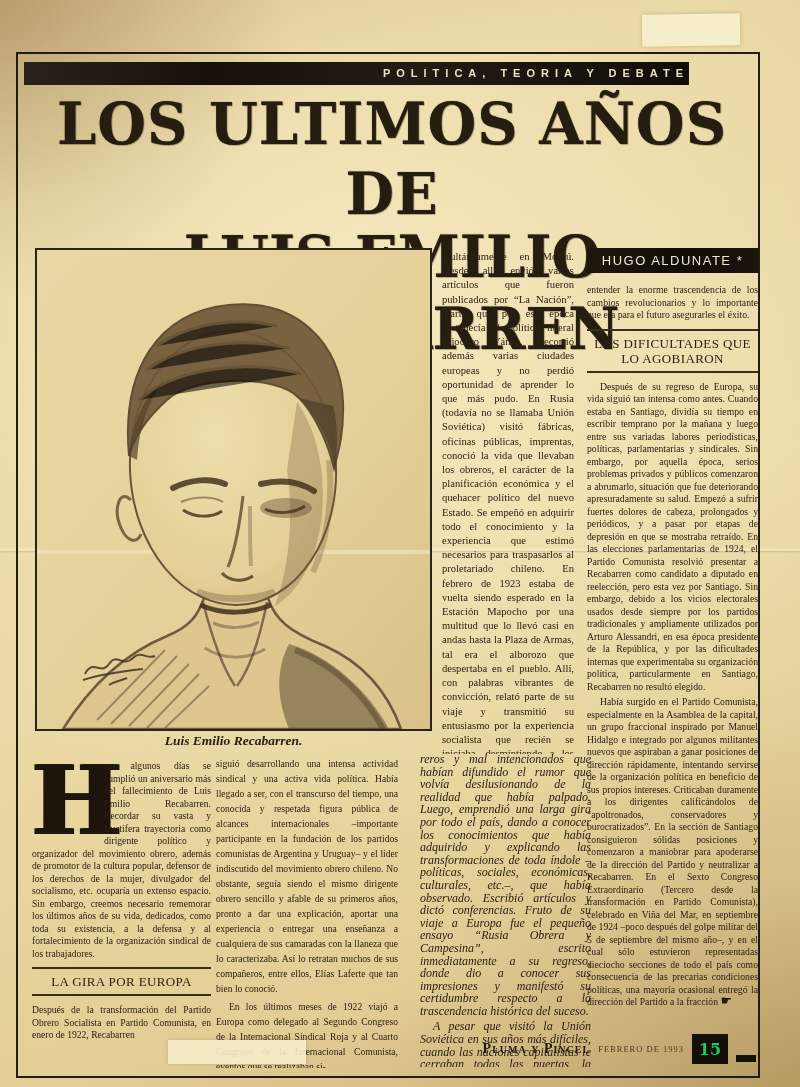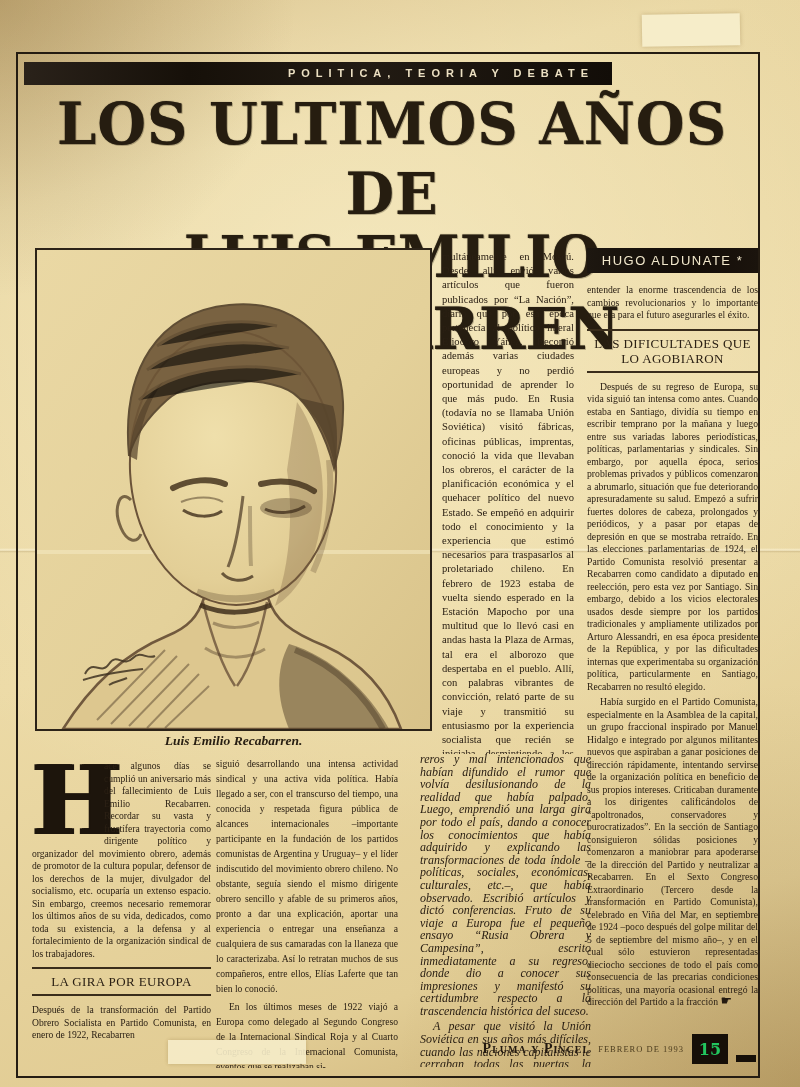--- a/index.html
+++ b/index.html
@@ -12,24 +12,24 @@
       radial-gradient(ellipse 120% 80% at 45% 28%, rgba(255,248,216,.50), rgba(0,0,0,0) 62%),
       linear-gradient(163deg,#d4ba82 0%,#e8d5a0 16%,#ecdaa6 52%,#e2cd95 84%,#c9ae73 100%);
   }
   .tape{position:absolute;background:#f6edc9;box-shadow:0 0 4px rgba(130,100,50,.35);}
   .tape-top{left:642px;top:14px;width:98px;height:32px;transform:rotate(-1deg);}
   .tape-bottom{left:168px;top:1040px;width:138px;height:24px;opacity:.9;}
   .crease{position:absolute;left:0;top:548px;width:100%;height:5px;
     background:linear-gradient(180deg,rgba(255,250,225,0),rgba(255,250,228,.55) 40%,rgba(120,95,50,.16) 70%,rgba(255,250,225,0));}
   .frame{position:absolute;left:16px;top:52px;width:740px;height:1022px;border:2px solid #241c12;}
   
-  .banner{position:absolute;left:6px;top:8px;width:588px;height:23px;
+  .banner{position:absolute;left:6px;top:8px;width:665px;height:23px;
     background:linear-gradient(90deg,#2a221a,#161009 28%,#221b13 58%,#120d08 100%);
     color:#ece0c2;font-family:"Liberation Sans",sans-serif;font-weight:bold;
-    font-size:11px;line-height:23px;text-align:right;letter-spacing:6px;padding-right:18px;box-sizing:border-box;}
+    font-size:11px;line-height:23px;text-align:right;letter-spacing:6px;padding-right:0;box-sizing:border-box;}
   
   .headline{position:absolute;left:2px;top:34px;width:736px;margin:4px;text-align:center;
     font-family:"DejaVu Serif",serif;font-weight:900;color:#261d10;
     text-shadow:0 0 1px rgba(40,30,15,.65),1px 1px 0 rgba(40,30,15,.25);}
   .headline .hl1{display:block;font-size:56px;line-height:66px;letter-spacing:1px;transform:scaleY(1.05);}
   .headline .hl2{display:block;font-size:56px;line-height:68px;letter-spacing:0;transform:scaleY(1.05);}
   
   .portrait{position:absolute;left:17px;top:194px;width:393px;height:479px;border:2px solid #2c2318;
     background:#e6d49e;box-sizing:content-box;}
   .portrait svg{display:block;}

